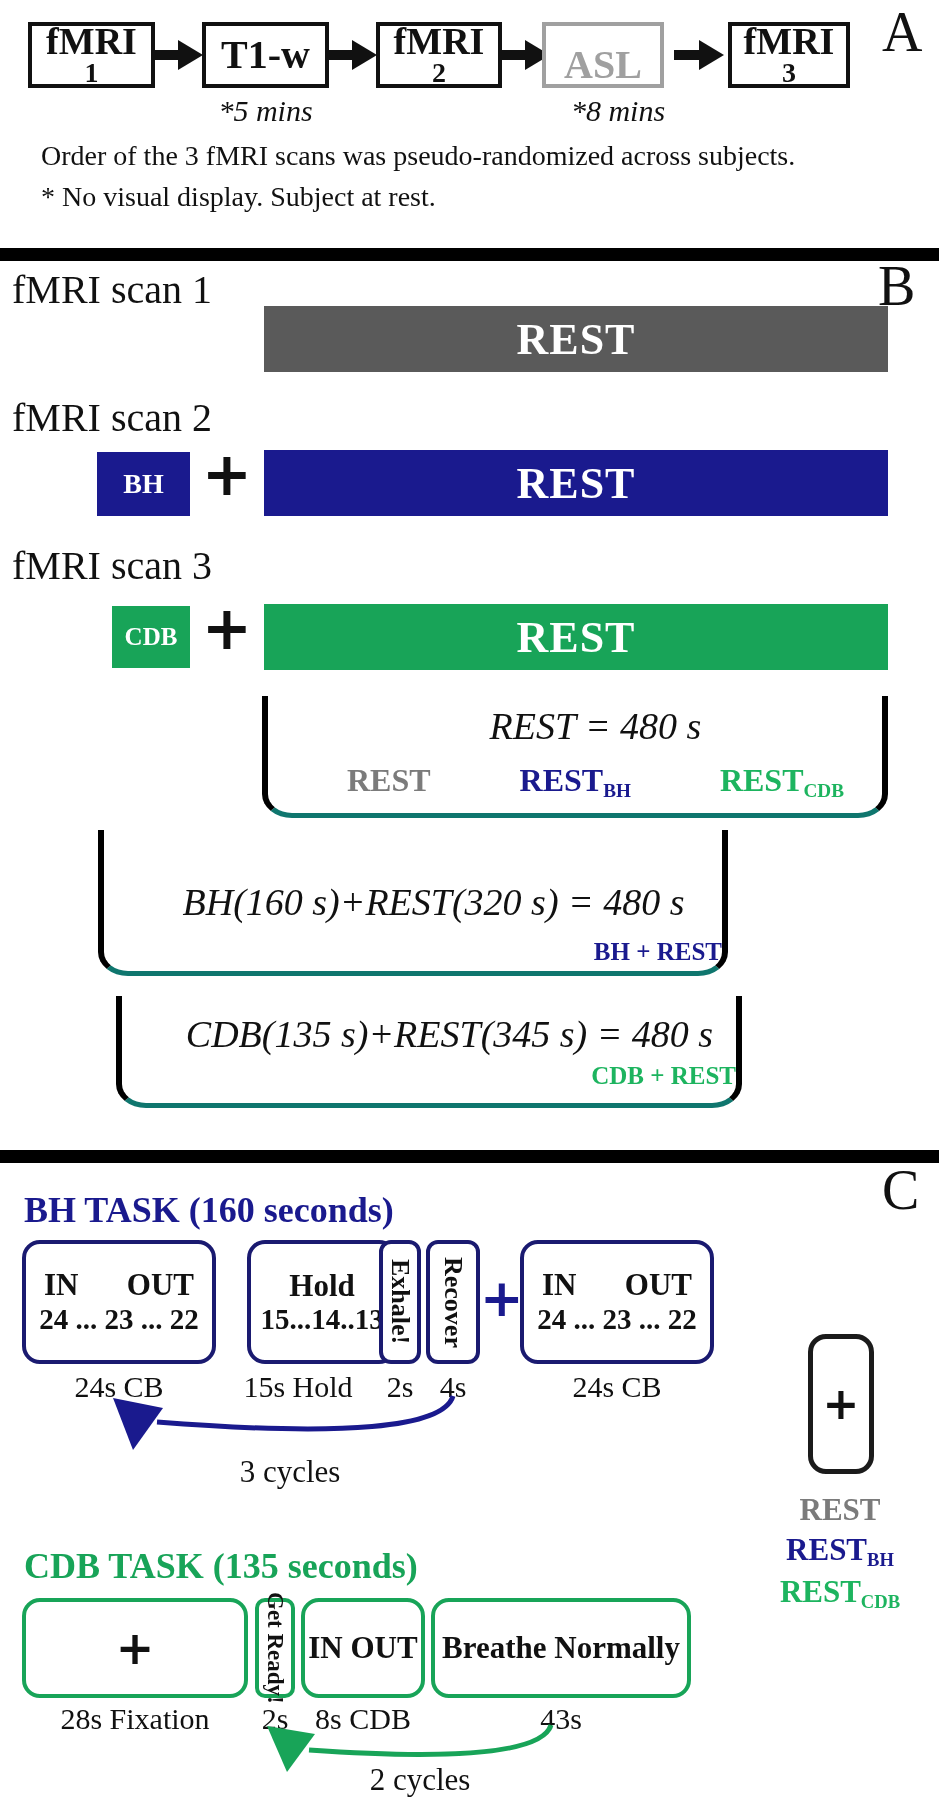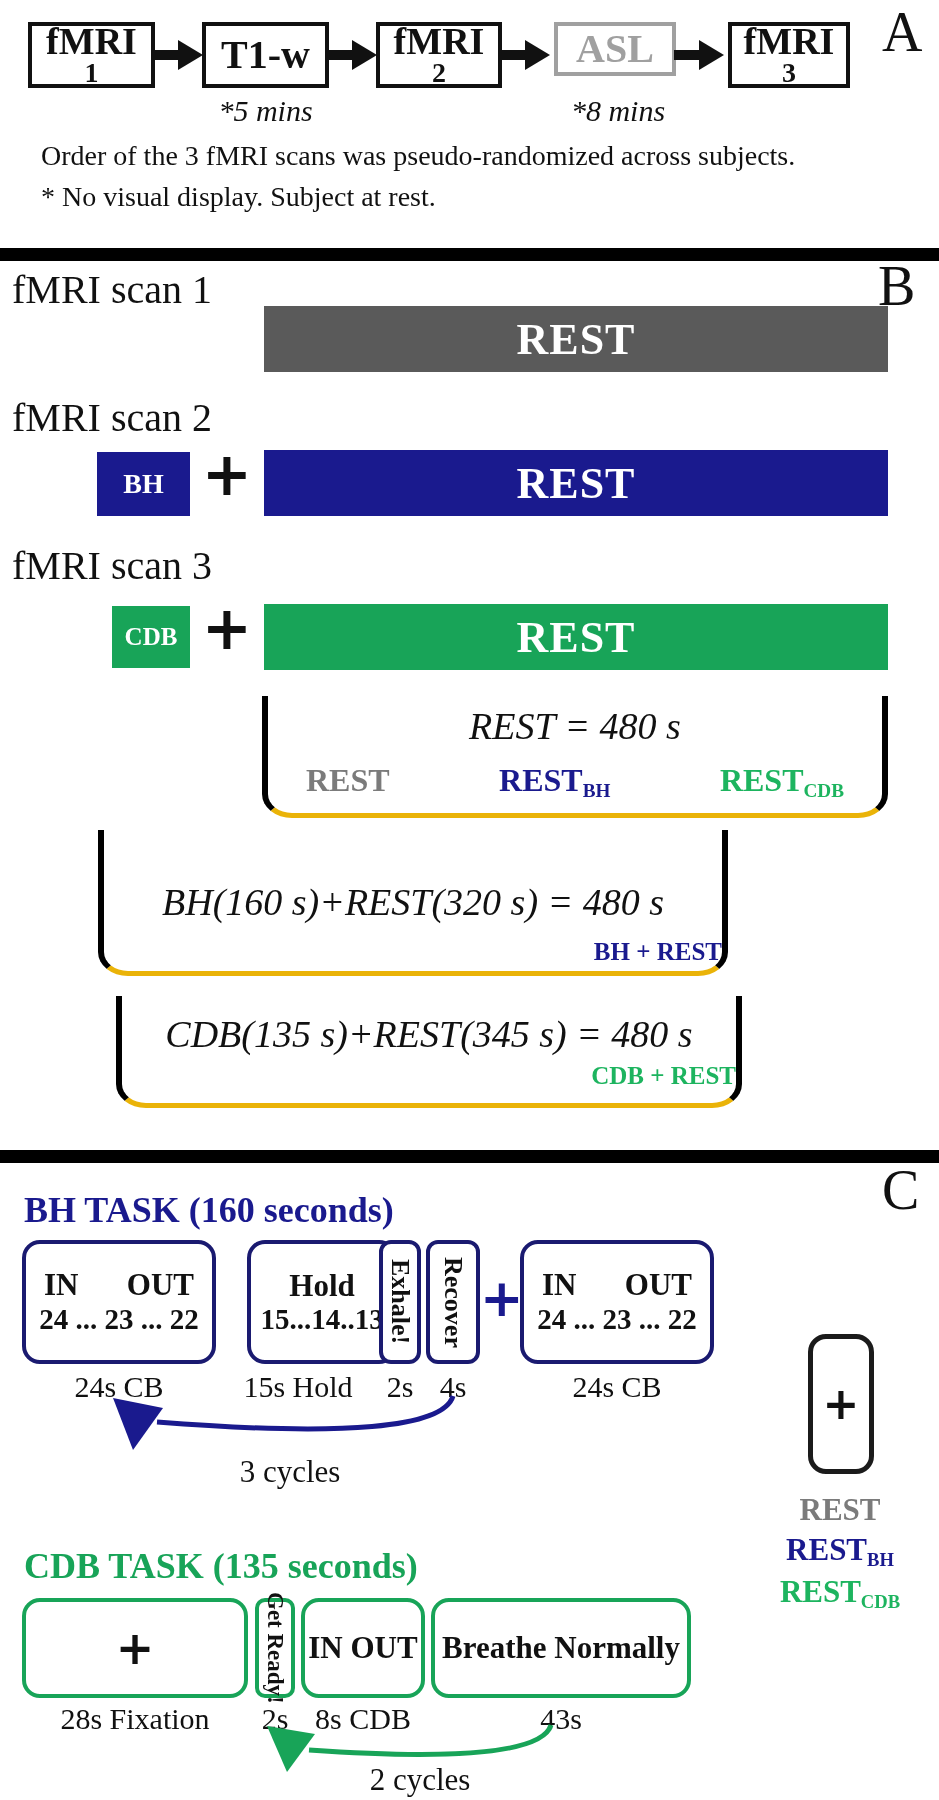--- a/index.html
+++ b/index.html
@@ -16,22 +16,22 @@
   .note{font-size:30px;font-style:italic;text-align:center;}
   .panletter{font-size:56px;line-height:1;}
   .capline{font-size:28px;margin-left:21px;}
   .divider{left:0;width:939px;height:13px;background:#000;}
   
   .scanlabel{font-size:40px;line-height:1;}
   .bar{display:flex;align-items:center;justify-content:center;color:#fff;
        font-weight:bold;box-sizing:border-box;}
   .bar.big{font-size:44px;letter-spacing:1px;}
   .plus{font-family:"DejaVu Sans",sans-serif;font-weight:bold;line-height:1;text-align:center;}
-  .brace{border-left:6px solid #000;border-right:6px solid #000;border-bottom:5px solid #eab308;
-         border-radius:0 0 30px 30px / 0 0 24px 24px;box-sizing:border-box;}
+  .brace{border-left:6px solid #000;border-right:6px solid #000;border-bottom:5px solid #0f766e;
+         border-radius:0 0 30px 30px / 0 0 24px 24px;box-sizing:border-box;padding-left:41px;}
   .formula{font-size:38px;font-style:italic;text-align:center;}
   .blabel{font-size:25px;font-weight:bold;text-align:right;}
   .legendrow{display:flex;justify-content:space-between;padding:0 38px;}
   .lg{font-size:32px;font-weight:bold;}
   .lg .sub, .rsub{font-size:0.6em;font-weight:bold;vertical-align:-6px;letter-spacing:0;}
   .graytxt{color:#7b7b7b;} .navytxt{color:#1a1a8e;} .greentxt{color:#1db45f;}
   
   .ttl{font-size:36px;font-weight:bold;line-height:1;}
   .cbox{border:4px solid #1a1a70;border-radius:18px;background:#fff;display:flex;
         flex-direction:column;align-items:center;justify-content:center;box-sizing:border-box;}
@@ -70,21 +70,21 @@
       <polygon points="25,2 25,32 50,17" fill="#111"></polygon>
   </svg>
   <div class="abs scanbox" style="left:376px;top:22px;width:126px;height:66px;">
     <div class="t">fMRI</div>
     <div class="s">2</div>
   </div>
   <svg class="abs" style="left:500px;top:38px;" width="50" height="34" viewBox="0 0 50 34">
     <rect x="0" y="12" width="27" height="10" fill="#111"></rect>
       <polygon points="25,2 25,32 50,17" fill="#111"></polygon>
   </svg>
-  <div class="abs scanbox gray" style="left:554px;top:22px;width:122px;height:54px;">
+  <div class="abs scanbox gray" style="left:542px;top:22px;width:122px;height:66px;justify-content:flex-end;">
     <div class="t">ASL</div>
   </div>
   <svg class="abs" style="left:674px;top:38px;" width="50" height="34" viewBox="0 0 50 34">
     <rect x="0" y="12" width="27" height="10" fill="#111"></rect>
       <polygon points="25,2 25,32 50,17" fill="#111"></polygon>
   </svg>
   <div class="abs scanbox" style="left:728px;top:22px;width:122px;height:66px;">
     <div class="t">fMRI</div>
     <div class="s">3</div>
   </div>

